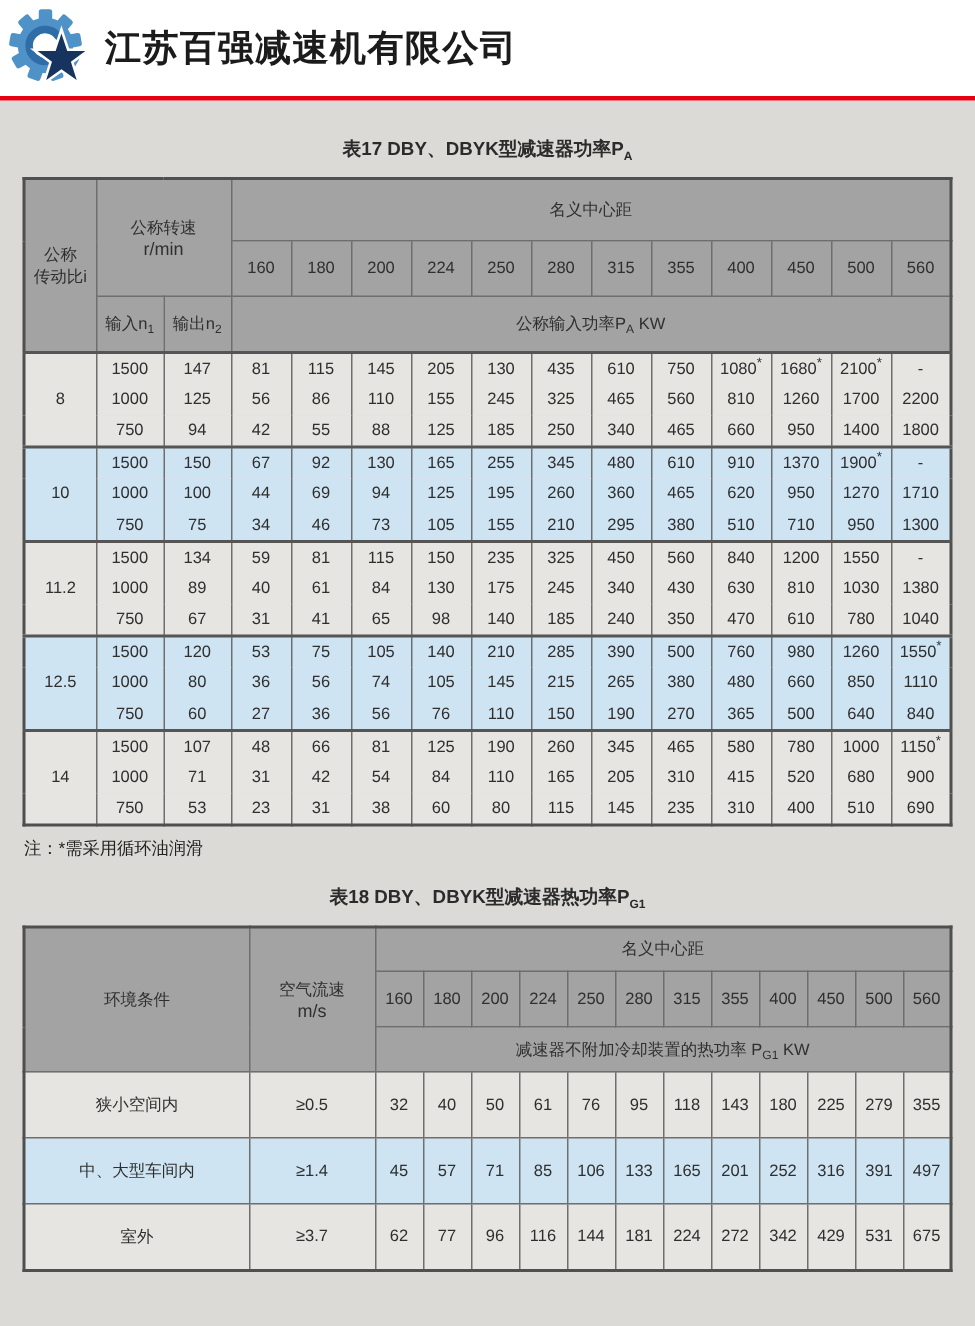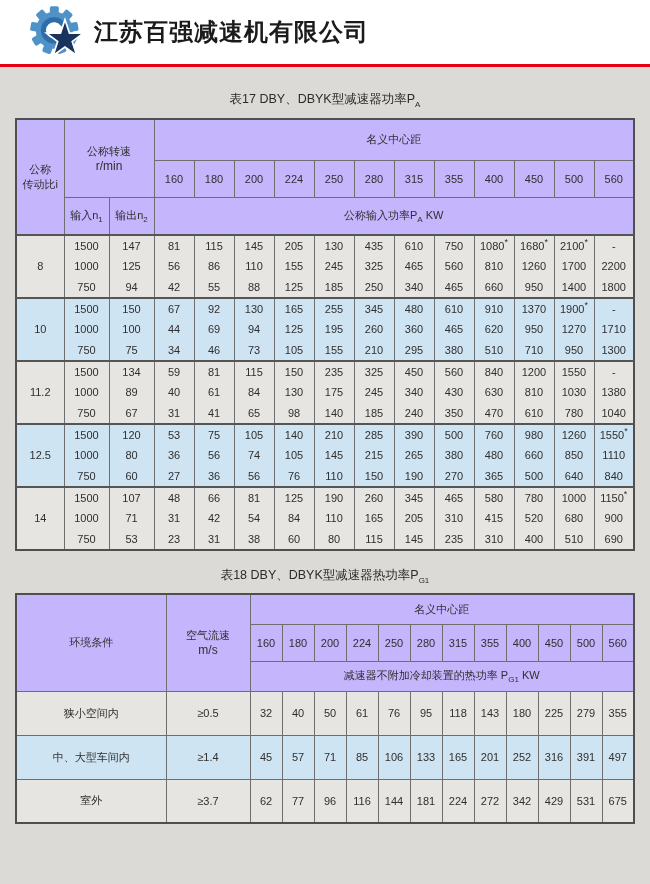--- a/index.html
+++ b/index.html
@@ -4,38 +4,38 @@
 <style>
   html,body{margin:0;padding:0;}
   body{
     width:650px;height:884px;overflow:hidden;
     background:#dbdad6;
     font-family:"Liberation Sans","DejaVu Sans",sans-serif;
   }
   
   .top{
     background:#ffffff;height:67px;box-sizing:border-box;
-    display:flex;align-items:center;gap:10px;padding-left:28px;
+    display:flex;align-items:center;gap:10px;padding-left:4px;
     border-bottom:3px solid #e60012;
   }
   .company{font-size:24px;font-weight:bold;color:#1b1b1b;letter-spacing:1px;}
   
-  .t-title{text-align:center;font-size:12.5px;font-weight:normal;color:#2b2b2b;}
+  .t-title{text-align:center;font-size:12.5px;font-weight:bold;color:#2b2b2b;}
   #t17-title{margin-top:24px;margin-bottom:9px;}
   #t18-title{margin-top:16px;margin-bottom:9px;}
   sub{font-size:8px;}
   sup.star{font-size:9px;line-height:0;}
   .notes{width:618px;margin:7px auto 0;font-size:11.5px;color:#222;line-height:1.45;}
   .note-line2{padding-left:25px;}
   
   table{border-collapse:collapse;margin:0 auto;table-layout:fixed;}
   .t17,.t18{width:620px;border:2px solid #4f4f4f;}
   td{border:1px solid #6e6e6e;text-align:center;vertical-align:middle;
      font-size:11px;color:#2f2f2f;padding:0;}
-  .hdr{background:#c4b5fd;}
+  .hdr{background:#a3a3a3;}
   .unit{font-size:12px;}
   .t17 .hr1{height:42px;} .t17 .hr2{height:37px;} .t17 .hr3{height:37px;}
   .t18 .hr1{height:30px;} .t18 .hr2{height:37px;} .t18 .hr3{height:30px;}
   .t17 tbody.group td{border-top:none;border-bottom:none;}
   .t17 tbody.group{border-top:2px solid #555;}
   .t17 tbody.group tr{height:21px;}
   .t18 tbody tr{height:44px;}
   .row-gray td{background:#e6e5e1;}
   .row-blue td{background:#cfe4f3;}
 </style>
@@ -358,20 +358,21 @@
         <td>235</td>
         <td>310</td>
         <td>400</td>
         <td>510</td>
         <td>690</td>
       </tr>
     </tbody>
   </table>
 
 <div class="notes">
+  <div><span>注：</span><span>*需采用循环油润滑</span></div>
 </div>
 
 <div class="t-title" id="t18-title">
   <span>表18 DBY、DBYK型减速器热功率P</span><sub>G1</sub>
 </div>
 
 <table class="t18" id="t18">
   <colgroup>
     <col style="width:150px">
       <col style="width:84px">

